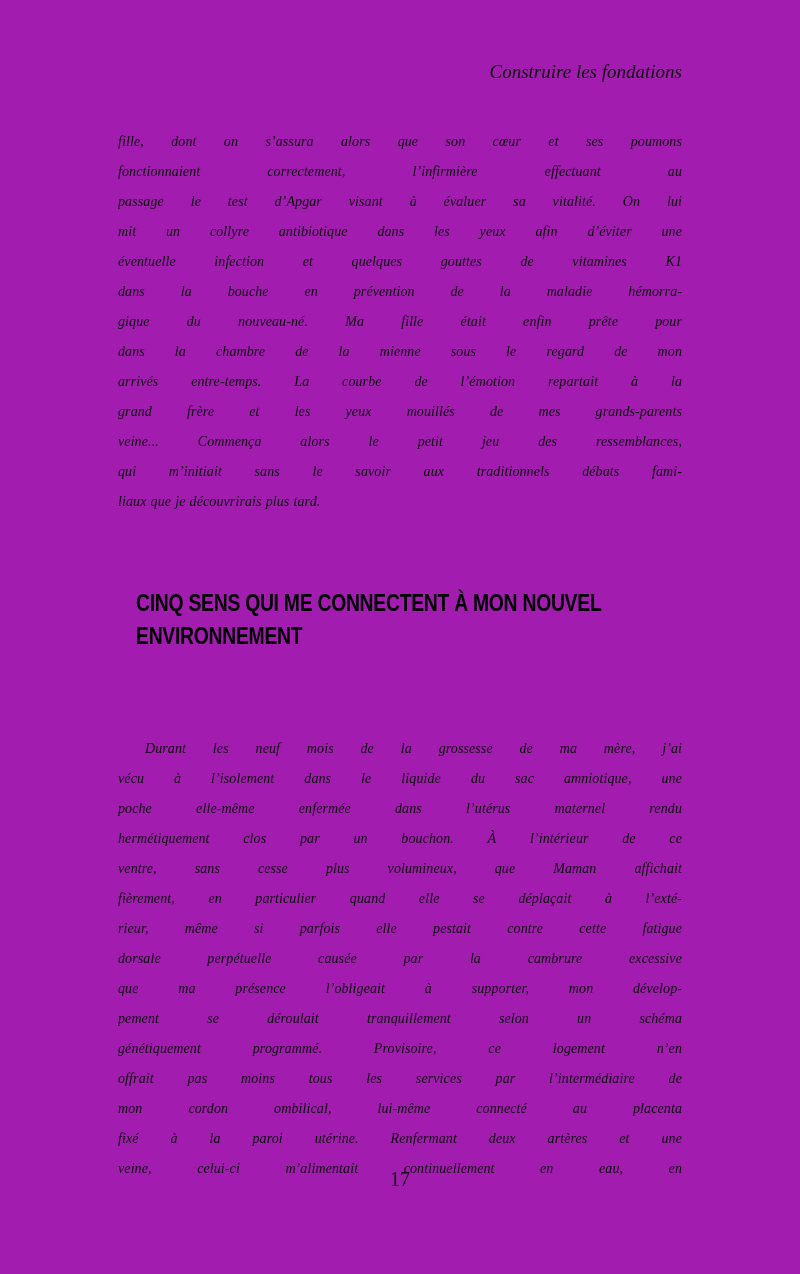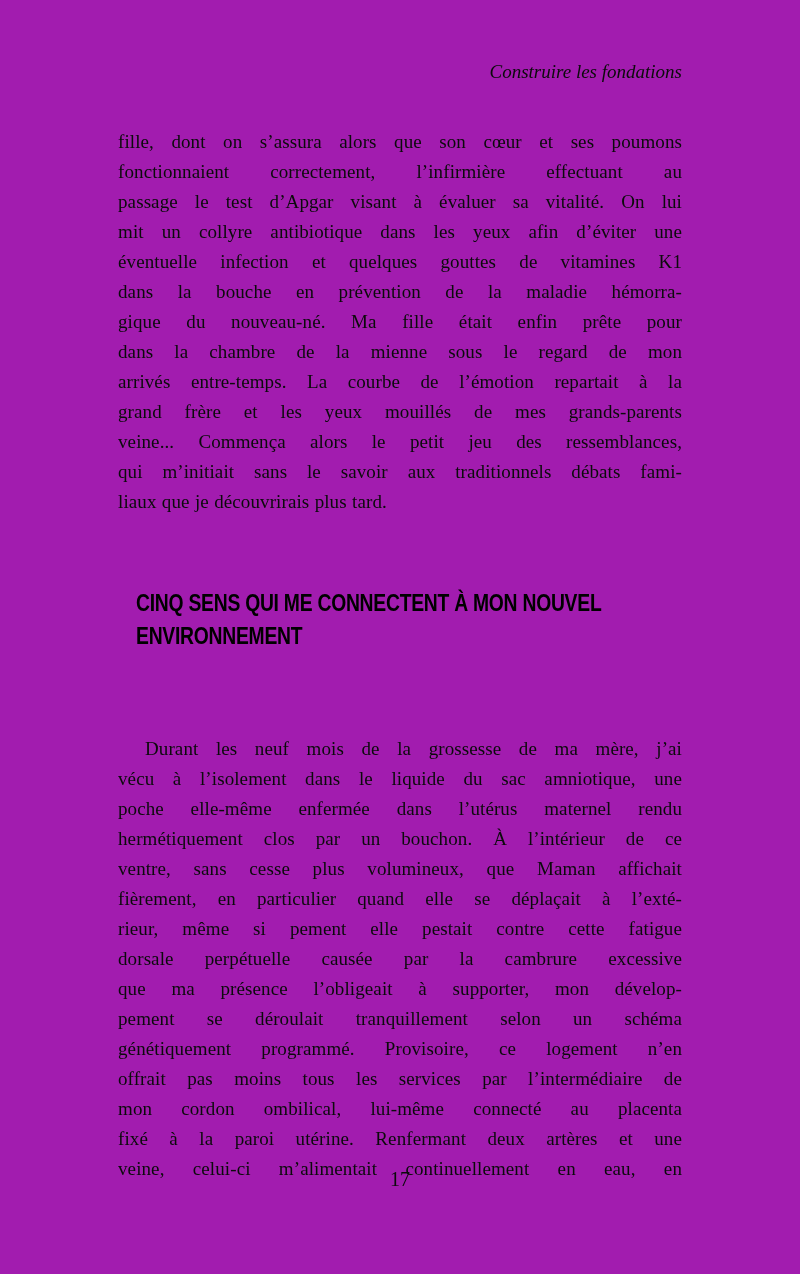--- a/index.html
+++ b/index.html
@@ -28,29 +28,30 @@
     color: #0b0b0b;
   }
   .para {
     position: absolute;
     left: 118px;
     width: 564px;
   }
   .para1 { top: 127px; }
   .para2 { top: 686px; margin-top: 48px; }
   .line {
-    font-size: 19px;
+    font-size: 14px;
     line-height: 30px;
     height: 30px;
     overflow: hidden;
     text-align: justify;
     text-align-last: justify;
     white-space: normal;
     letter-spacing: 0.1px;
     word-spacing: 0.5px;
+    font-style: italic;
   }
   .line--last {
     text-align: left;
     text-align-last: left;
   }
   .line--indent {
     text-indent: 27px;
   }
   .section-heading {
     position: absolute;
@@ -108,21 +109,21 @@
     <div class="heading-line">ENVIRONNEMENT</div>
   </div>
 
   <div class="para para2">
     <div class="line line--indent">Durant les neuf mois de la grossesse de ma mère, j’ai</div>
     <div class="line">vécu à l’isolement dans le liquide du sac amniotique, une</div>
     <div class="line">poche elle-même enfermée dans l’utérus maternel rendu</div>
     <div class="line">hermétiquement clos par un bouchon. À l’intérieur de ce</div>
     <div class="line">ventre, sans cesse plus volumineux, que Maman affichait</div>
     <div class="line">fièrement, en particulier quand elle se déplaçait à l’exté-</div>
-    <div class="line">rieur, même si pement elle pestait contre cette fatigue</div>
+    <div class="line">rieur, même si parfois elle pestait contre cette fatigue</div>
     <div class="line">dorsale perpétuelle causée par la cambrure excessive</div>
     <div class="line">que ma présence l’obligeait à supporter, mon dévelop-</div>
     <div class="line">pement se déroulait tranquillement selon un schéma</div>
     <div class="line">génétiquement programmé. Provisoire, ce logement n’en</div>
     <div class="line">offrait pas moins tous les services par l’intermédiaire de</div>
     <div class="line">mon cordon ombilical, lui-même connecté au placenta</div>
     <div class="line">fixé à la paroi utérine. Renfermant deux artères et une</div>
     <div class="line">veine, celui-ci m’alimentait continuellement en eau, en</div>
   </div>
 

